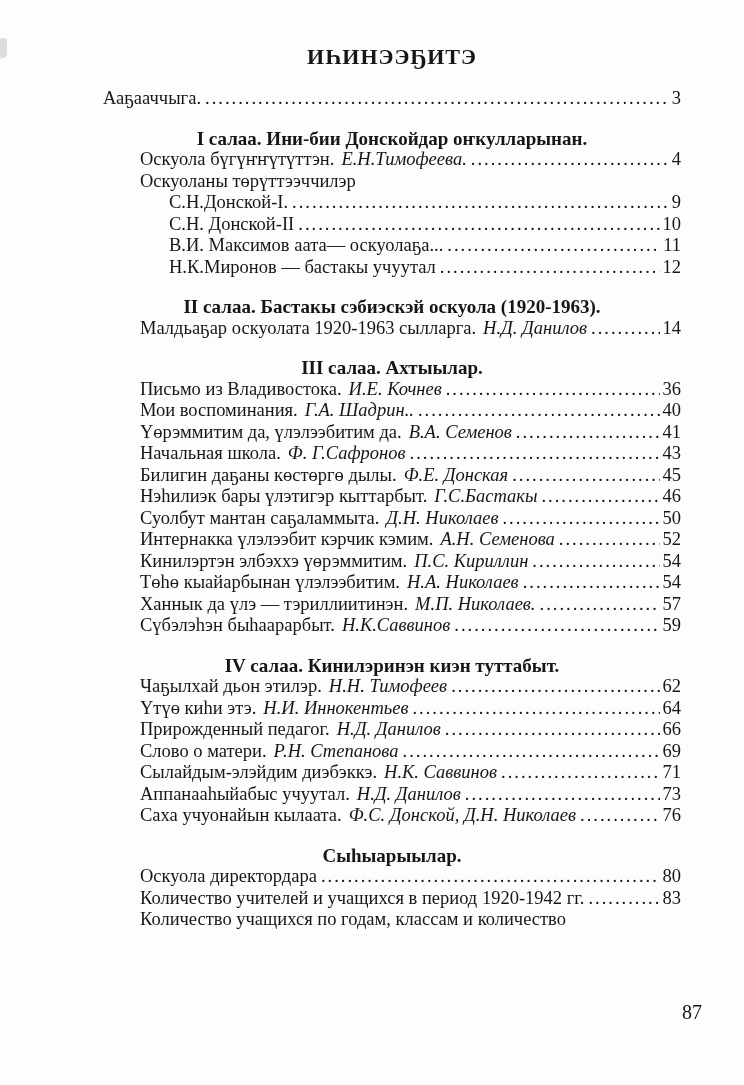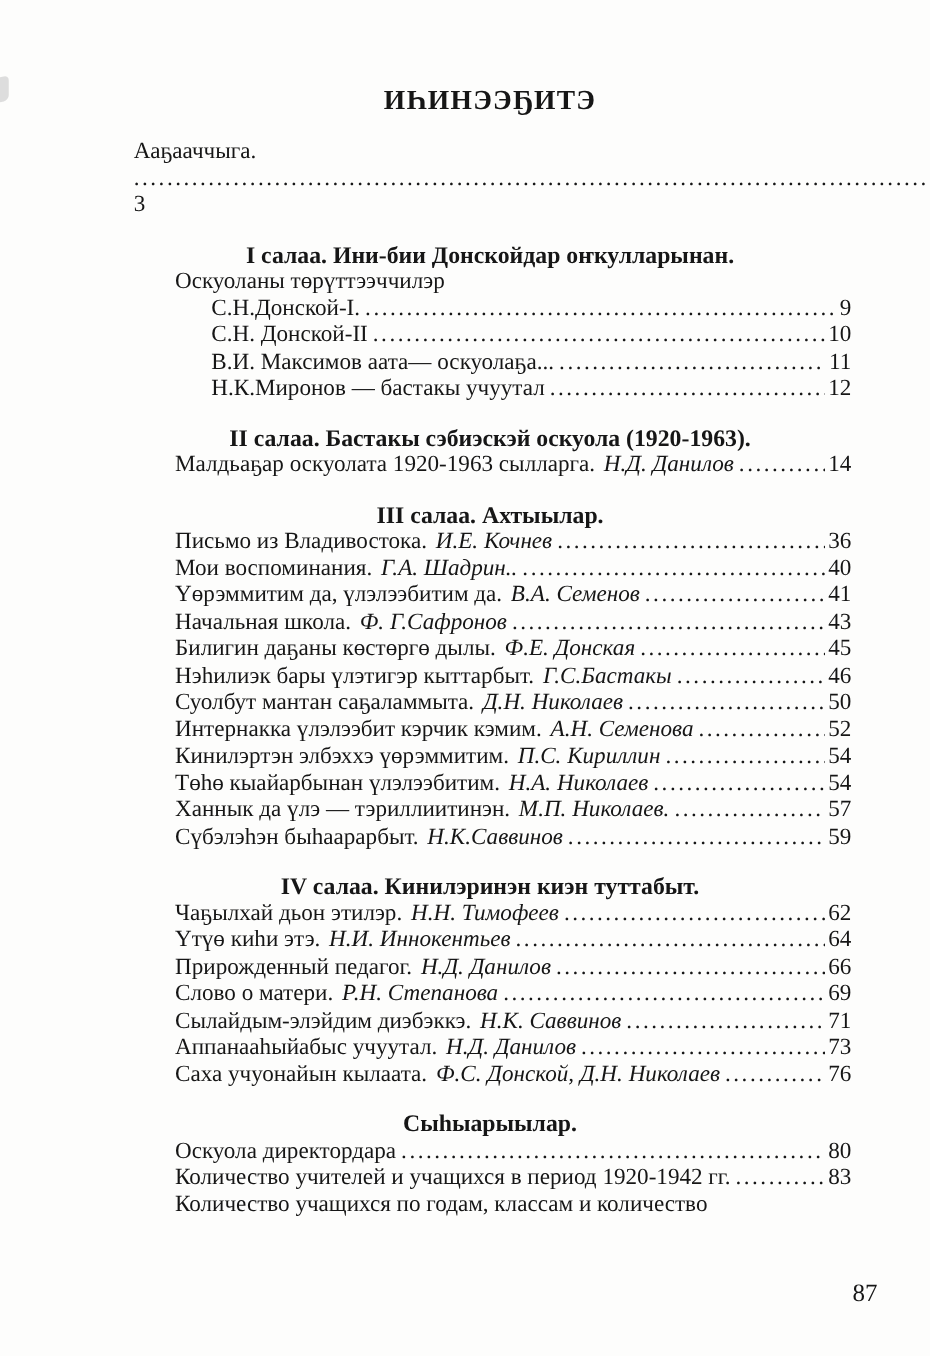--- a/index.html
+++ b/index.html
@@ -11,21 +11,20 @@
     height: 1085px;
     position: relative;
     background: #fdfdfc;
     color: #161616;
     font-family: "Liberation Serif", "DejaVu Serif", serif;
     overflow: hidden;
   }
   .page {
     position: absolute;
     inset: 0;
-    margin-top: 23px;
   }
   .artifact {
     position: absolute;
     left: 0;
     top: 38px;
     width: 7px;
     height: 20px;
     background: #c2c2c2;
     opacity: 0.55;
     border-radius: 0 4px 4px 0;
@@ -54,21 +53,21 @@
     white-space: nowrap;
     text-align: center;
   }
   .row {
     display: flex;
     align-items: baseline;
     font-size: 18.5px;
     line-height: 21.5px;
     white-space: nowrap;
   }
-  .indent-0 { padding-left: 0; flex-direction: column; }
+  .indent-0 { padding-left: 0; }
   .indent-1 { padding-left: 37px; }
   .indent-2 { padding-left: 66px; }
   .etitle { flex: 0 0 auto; }
   .author {
     flex: 0 0 auto;
     font-style: italic;
     margin-left: 7px;
   }
   .leader {
     flex: 1 1 auto;
@@ -103,20 +102,26 @@
         <div class="section">
           <div class="row indent-0">
             <span class="etitle">Ааҕааччыга.</span>
             <span class="leader"></span>
             <span class="pagenum">3</span>
           </div>
         </div>
         <div class="section">
           <div class="heading">I салаа. Ини-бии Донскойдар оҥкулларынан.</div>
           <div class="row indent-1">
+            <span class="etitle">Оскуола бүгүҥҥүтүттэн.</span>
+            <span class="author">Е.Н.Тимофеева.</span>
+            <span class="leader"></span>
+            <span class="pagenum">4</span>
+          </div>
+          <div class="row indent-1">
             <span class="etitle">Оскуоланы төрүттээччилэр</span>
           </div>
           <div class="row indent-2">
             <span class="etitle">С.Н.Донской-I.</span>
             <span class="leader"></span>
             <span class="pagenum">9</span>
           </div>
           <div class="row indent-2">
             <span class="etitle">С.Н. Донской-II</span>
             <span class="leader"></span>

